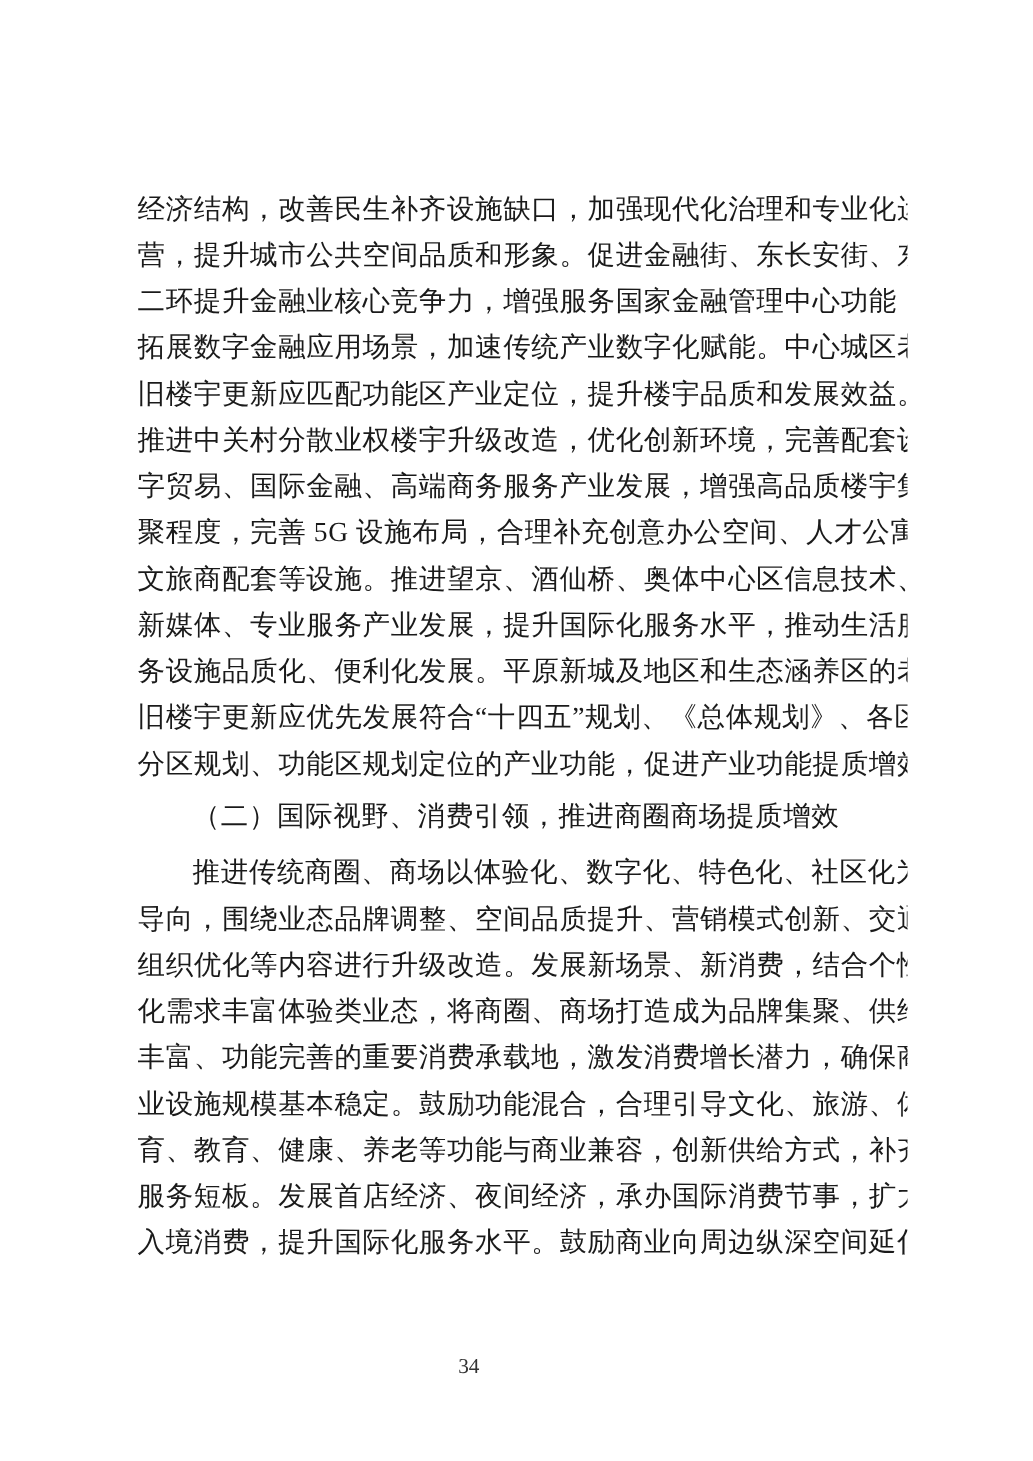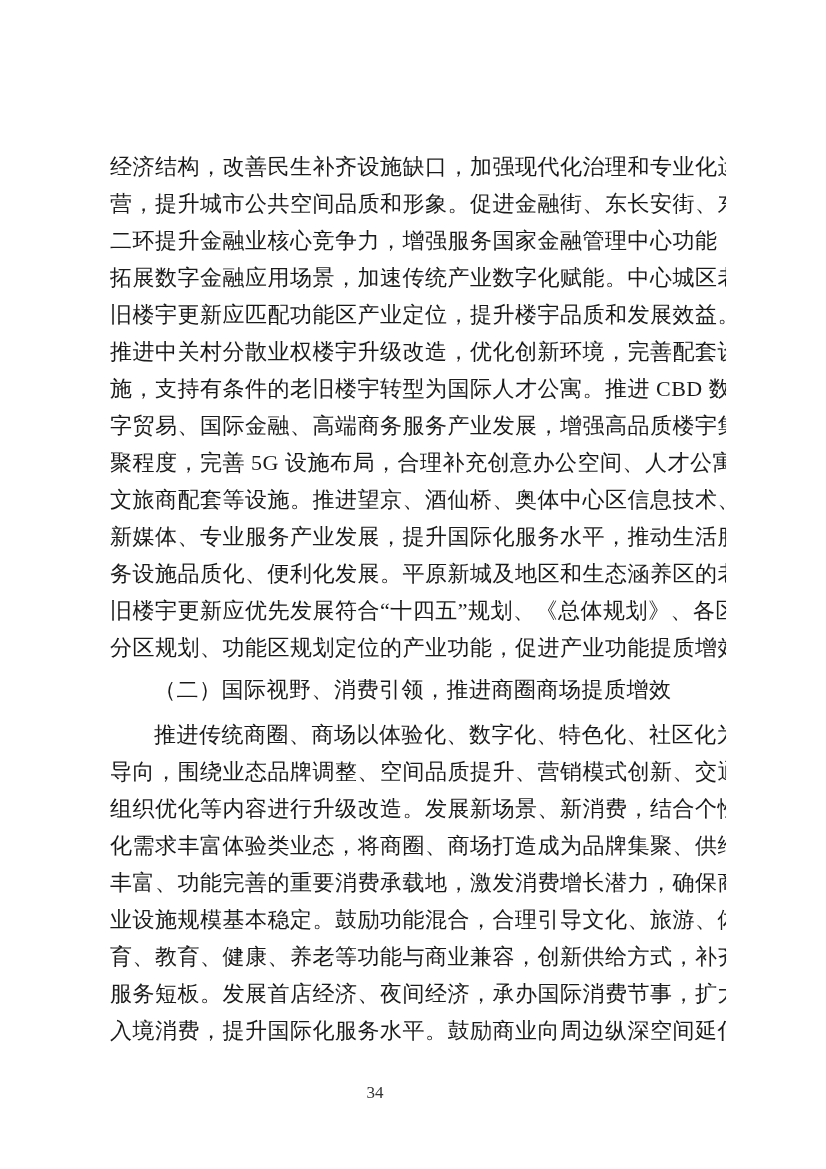--- a/index.html
+++ b/index.html
@@ -74,21 +74,20 @@
 <div class="page">
   <div class="content">
 
     <div class="para">
       <span class="line">经济结构，改善民生补齐设施缺口，加强现代化治理和专业化运</span>
       <span class="line">营，提升城市公共空间品质和形象。促进金融街、东长安街、东</span>
       <span class="line">二环提升金融业核心竞争力，增强服务国家金融管理中心功能，</span>
       <span class="line">拓展数字金融应用场景，加速传统产业数字化赋能。中心城区老</span>
       <span class="line">旧楼宇更新应匹配功能区产业定位，提升楼宇品质和发展效益。</span>
       <span class="line">推进中关村分散业权楼宇升级改造，优化创新环境，完善配套设</span>
-      <span class="line">施，支持有条件的老旧楼宇转型为国际人才公寓。推进 CBD 数</span>
       <span class="line">字贸易、国际金融、高端商务服务产业发展，增强高品质楼宇集</span>
       <span class="line">聚程度，完善 5G 设施布局，合理补充创意办公空间、人才公寓、</span>
       <span class="line">文旅商配套等设施。推进望京、酒仙桥、奥体中心区信息技术、</span>
       <span class="line">新媒体、专业服务产业发展，提升国际化服务水平，推动生活服</span>
       <span class="line">务设施品质化、便利化发展。平原新城及地区和生态涵养区的老</span>
       <span class="line">旧楼宇更新应优先发展符合“十四五”规划、《总体规划》、各区</span>
       <span class="line last">分区规划、功能区规划定位的产业功能，促进产业功能提质增效。</span>
     </div>
 
     <div class="heading">（二）国际视野、消费引领，推进商圈商场提质增效</div>

